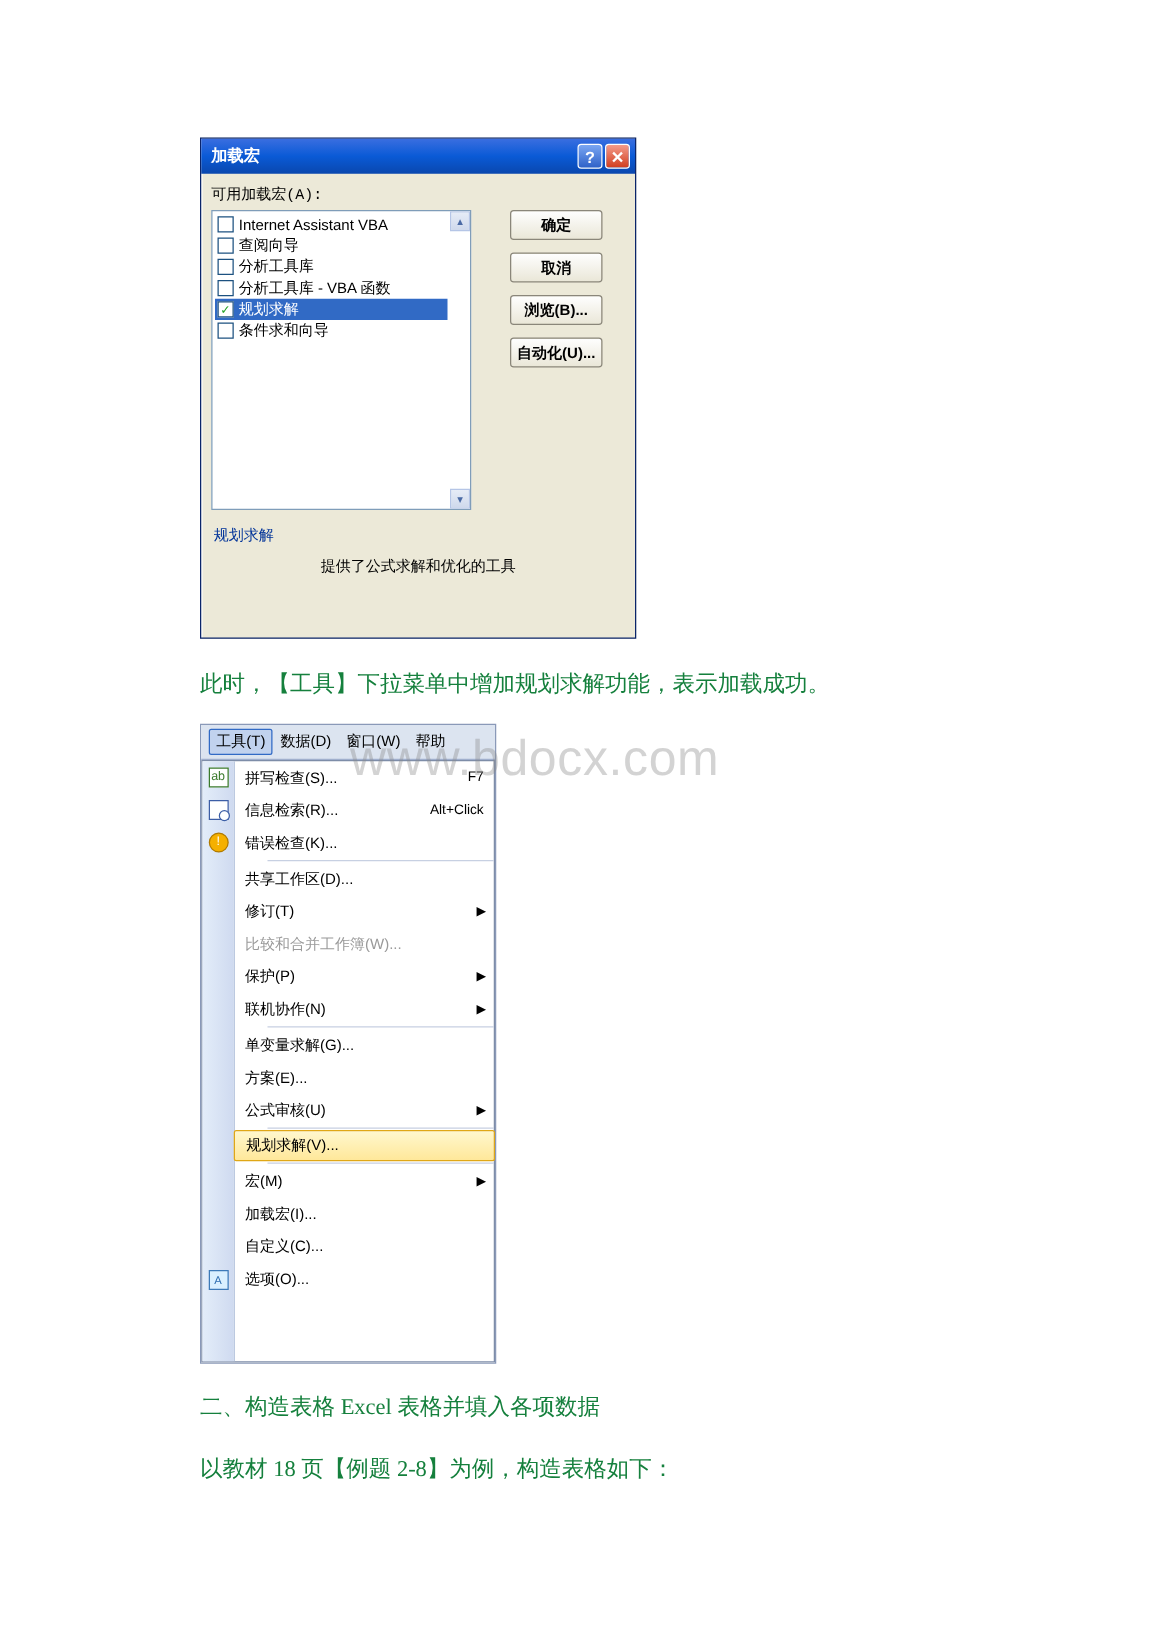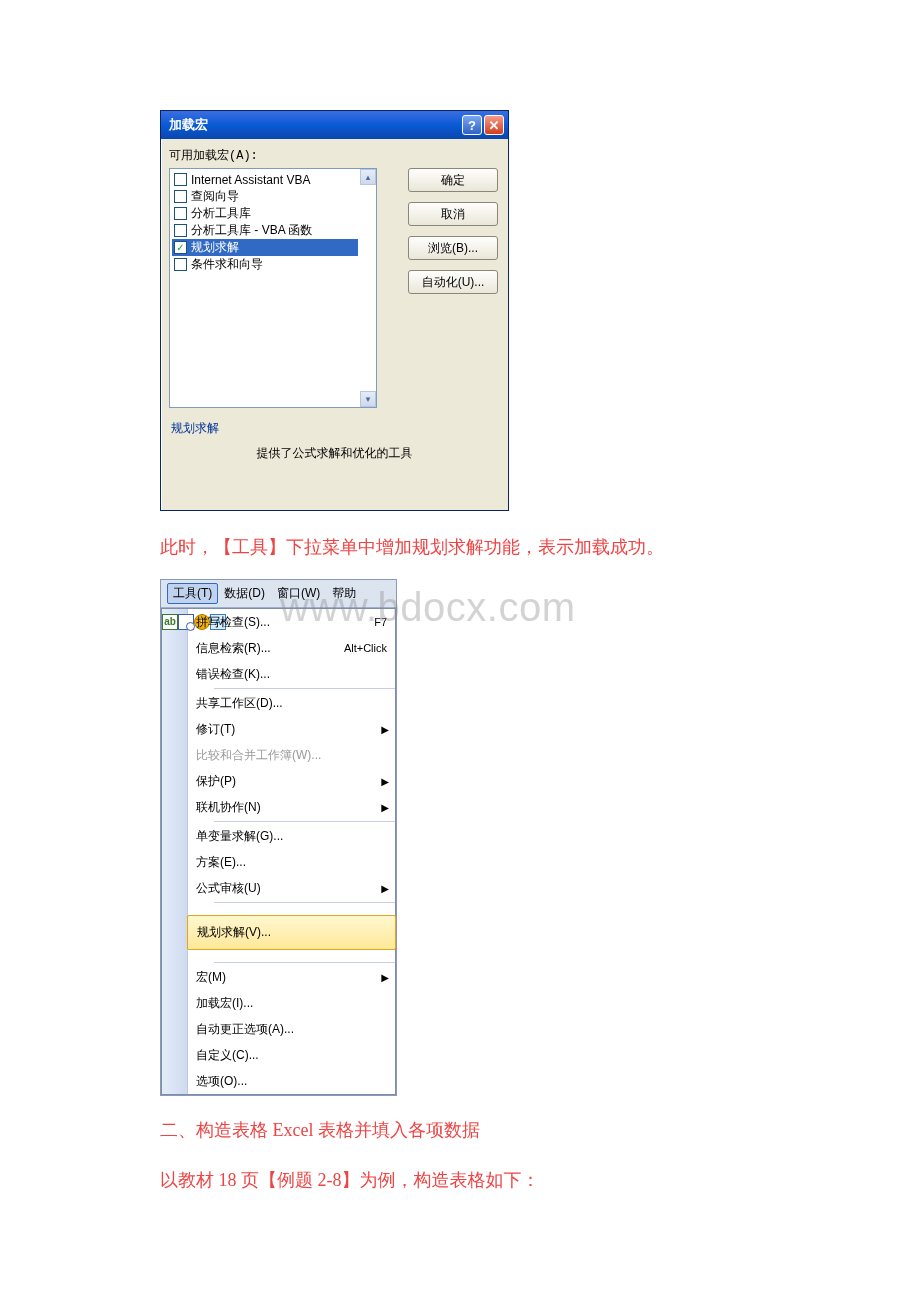--- a/index.html
+++ b/index.html
@@ -83,47 +83,48 @@
     background: #fff;
     border: 1px solid #1c5180;
     margin-right: 4px;
     display: flex; align-items: center; justify-content: center;
     font-size: 10px; color: #21a121;
   }
   .group-label { color: #003399; font-size: 12px; margin-top: 4px; padding-left: 2px; }
   .group-desc { text-align: center; font-size: 12px; color: #000; padding: 8px 0 40px 0; }
   .xp-btn {
     display: block;
-    width: 90px;
+    width: 74px;
     height: 24px;
     margin-bottom: 10px;
     background: linear-gradient(to bottom,#fefefe,#eae7d8);
     border: 1px solid #8a867a;
     border-radius: 3px;
     font-size: 12px;
     color: #000;
     padding: 0;
+    font-weight: bold;
   }
   
   .watermark-row { position: relative; height: 0; }
   .watermark {
     position: absolute;
     top: 6px;
     left: 120px;
     font-size: 40px;
     letter-spacing: .5px;
     color: rgba(140,140,140,0.38);
     font-family: Arial, sans-serif;
     pointer-events: none;
     z-index: 5;
   }
   
   .para {
     font-size: 18px;
-    color: #ef4444;
+    color: #15803d;
     line-height: 2.0;
     margin: 4px 0 14px 0;
     font-family: SimSun, serif;
   }
   
   .menushot {
     width: 237px;
     background: #fff;
     border: 1px solid #8a99b8;
     font-size: 12px;
@@ -144,22 +145,21 @@
     display: flex;
     background: #fff;
     border: 1px solid #7e8da8;
     margin: 0;
   }
   .dd-iconcol {
     width: 26px;
     background: linear-gradient(to right,#e3edf9,#cfdaf0);
     border-right: 1px solid #bcc9e0;
     display: flex;
-    flex-direction: row;
-    font-weight: bold;
+    flex-direction: column;
   }
   .dd-iconcol .slot {
     height: 26px;
     display: flex; align-items: center; justify-content: center;
   }
   .dd-items { flex: 1; }
   .dd-item {
     height: 26px;
     display: flex;
     align-items: center;
@@ -168,23 +168,23 @@
     position: relative;
     border-bottom: 0;
   }
   .dd-item .lab { flex: 1; white-space: nowrap; }
   .dd-item .accel { color: #000; font-size: 11px; }
   .dd-item .arrow { position: absolute; right: 6px; font-size: 10px; }
   .dd-item.disabled { color: #9a9a9a; }
   .dd-item.highlight {
     background: linear-gradient(to bottom,#fff7ce,#ffe89a);
     border: 1px solid #e0a716;
-    margin: 12px -1px;
+    margin: 1px -1px;
     padding: 0 9px;
-    height: 35px;
+    height: 25px;
     border-radius: 2px;
   }
   .dd-sep { height: 1px; background: #c7d0e2; margin: 1px 0 1px 26px; }
   .dd-iconcol .sep-slot { height: 3px; }
   .mini-icon { width: 16px; height: 16px; display:inline-block; }
   .ico-spell { background: #fff; border:1px solid #3a7a2c; color:#3a7a2c; font-size:10px; text-align:center; line-height:14px; }
   .ico-research { background:#fff; border:1px solid #3c5ea6; position:relative; }
   .ico-research::after { content:""; position:absolute; right:-2px; bottom:-2px; width:7px;height:7px;border:1px solid #3c5ea6;border-radius:50%;background:#fff; }
   .ico-error { border-radius:50%; background:#f5b000; border:1px solid #b07a00; color:#fff; font-size:10px; text-align:center; line-height:14px; }
   .ico-autoc { background:#d9f0ff; border:1px solid #3c7ab8; color:#2d6db0; font-size:9px; text-align:center; line-height:14px; }
@@ -341,23 +341,20 @@
         </div>
         <div class="dd-sep"></div>
         <div class="dd-item">
           <span class="lab">宏(M)</span>
           <span class="arrow">▶</span>
         </div>
         <div class="dd-item">
           <span class="lab">加载宏(I)...</span>
         </div>
         <div class="dd-item">
-          <span class="lab">自动更正选项(A)...</span>
-        </div>
-        <div class="dd-item">
           <span class="lab">自定义(C)...</span>
         </div>
         <div class="dd-item">
           <span class="lab">选项(O)...</span>
         </div>
       </div>
     </div>
   </div>
 
   <p class="para" style="margin-top:16px">二、构造表格 Excel 表格并填入各项数据</p>

